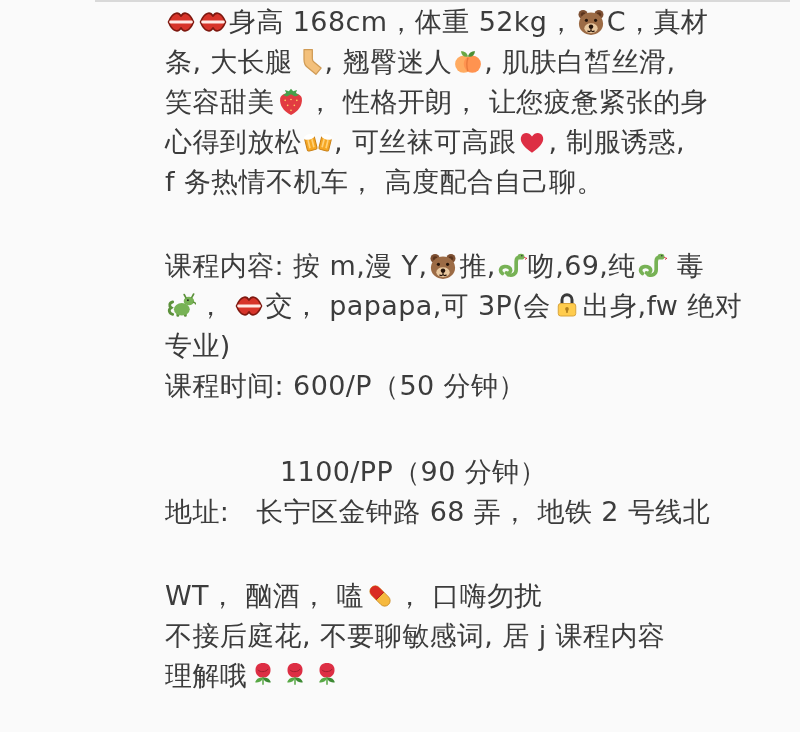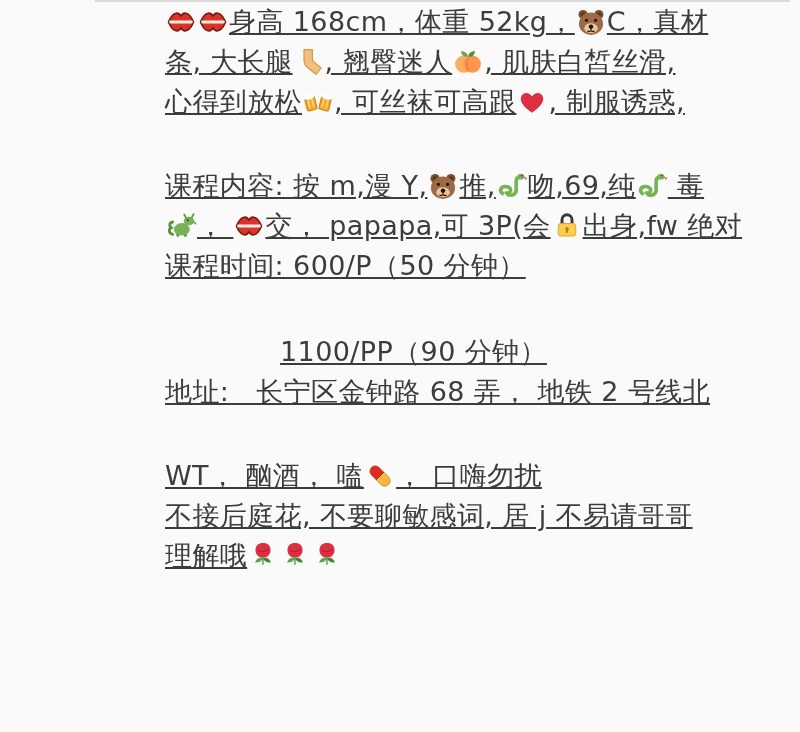--- a/index.html
+++ b/index.html
@@ -35,21 +35,21 @@
   .paragraph {
     margin: 0 0 44px 0;
   }
   .paragraph:last-child { margin-bottom: 16px; }
   .line {
     height: 40px;
     line-height: 40px;
     white-space: pre;
   }
   .line.indent { padding-left: 115px; margin-top: 46px; }
-  .seg { white-space: pre; text-decoration: underline; }
+  .seg { white-space: pre; }
   .emoji {
     display: inline-block;
     width: 30px;
     height: 30px;
     vertical-align: -6px;
     margin: 0 1px;
   }
   .emoji svg { width: 100%; height: 100%; display: block; }
 </style>
 </head>
@@ -78,36 +78,49 @@
           </svg></span><span class="seg">C，真材</span></div>
       <div class="line"><span class="seg">条, 大长腿</span><span class="emoji" title="🦵"><svg viewBox="0 0 36 36">
             <path d="M12 3 h10 v11 c0 2 .8 3.2 2.2 4.4 l8.3 6.9 -6.2 7.5 -9.5 -7.9 C13 22.5 12 19 12 15 Z" fill="#f3c07b" stroke="#d09b55" stroke-width="1.5" stroke-linejoin="round"></path>
           </svg></span><span class="seg">, 翘臀迷人</span><span class="emoji" title="🍑"><svg viewBox="0 0 36 36">
             <circle cx="12.8" cy="20.5" r="10.3" fill="#ffab61"></circle>
             <circle cx="23.2" cy="20.5" r="10.3" fill="#ff9350"></circle>
             <path d="M18 13 c-1.8 5 -1.8 11 0 16" stroke="#e9793c" stroke-width="1.6" fill="none"></path>
             <path d="M18 11.5 c-1 -4.5 -4 -6.5 -8.5 -6.5 1 5.5 4 7.5 8.5 6.5 z" fill="#69a744"></path>
             <path d="M18 11.5 c1 -4.5 4 -6.5 8.5 -6.5 -1 5.5 -4 7.5 -8.5 6.5 z" fill="#4d8f35"></path>
           </svg></span><span class="seg">, 肌肤白皙丝滑,</span></div>
+      <div class="line"><span class="seg">笑容甜美</span><span class="emoji" title="🍓"><svg viewBox="0 0 36 36">
+            <path d="M18 33.5 C9 29.5 4 21.5 5 13.8 C5.8 9.2 11 7 18 7 s12.2 2.2 13 6.8 C32 21.5 27 29.5 18 33.5 Z" fill="#e23b41"></path>
+            <path d="M18 2 l2.6 3 4.7 -1.4 -1.6 4 3.9 2 -4.7 1.7 -4.9 -2.6 -4.9 2.6 -4.7 -1.7 3.9 -2 -1.6 -4 4.7 1.4 z" fill="#46a04a"></path>
+            <g fill="#ffd766">
+              <circle cx="11" cy="16" r="1"></circle>
+              <circle cx="18" cy="15" r="1"></circle>
+              <circle cx="25" cy="16" r="1"></circle>
+              <circle cx="14" cy="22" r="1"></circle>
+              <circle cx="22" cy="22" r="1"></circle>
+              <circle cx="18" cy="28" r="1"></circle>
+            </g>
+          </svg></span><span class="seg">， 性格开朗， 让您疲惫紧张的身</span></div>
       <div class="line"><span class="seg">心得到放松</span><span class="emoji" title="🍻"><svg viewBox="0 0 36 36">
             <g transform="rotate(-14 10 22)">
               <rect x="4" y="12" width="12" height="16" rx="2" fill="#f6a723" stroke="#c77f16" stroke-width="1.2"></rect>
               <rect x="6.6" y="15" width="2" height="10" fill="#ffd27a"></rect>
               <rect x="11.4" y="15" width="2" height="10" fill="#ffd27a"></rect>
               <ellipse cx="10" cy="11.6" rx="6.6" ry="3.2" fill="#ffffff"></ellipse>
             </g>
             <g transform="rotate(14 26 22)">
               <rect x="20" y="12" width="12" height="16" rx="2" fill="#f6a723" stroke="#c77f16" stroke-width="1.2"></rect>
               <rect x="22.6" y="15" width="2" height="10" fill="#ffd27a"></rect>
               <rect x="27.4" y="15" width="2" height="10" fill="#ffd27a"></rect>
               <ellipse cx="26" cy="11.6" rx="6.6" ry="3.2" fill="#ffffff"></ellipse>
             </g>
           </svg></span><span class="seg">, 可丝袜可高跟</span><span class="emoji" title="❤️"><svg viewBox="0 0 36 36">
             <path d="M18 31 C6.5 23 2.5 16 5.5 10.5 C8 6 14.5 6 18 11.5 C21.5 6 28 6 30.5 10.5 C33.5 16 29.5 23 18 31 Z" fill="#dd2e44"></path>
           </svg></span><span class="seg">, 制服诱惑,</span></div>
+      <div class="line"><span class="seg">f 务热情不机车， 高度配合自己聊。</span></div>
     </div>
     <div class="paragraph">
       <div class="line"><span class="seg">课程内容: 按 m,漫 Y,</span><span class="emoji" title="🐻"><svg viewBox="0 0 36 36">
             <circle cx="8.5" cy="9" r="5.5" fill="#7d4f32"></circle>
             <circle cx="27.5" cy="9" r="5.5" fill="#7d4f32"></circle>
             <circle cx="8.5" cy="9" r="2.6" fill="#5a331c"></circle>
             <circle cx="27.5" cy="9" r="2.6" fill="#5a331c"></circle>
             <ellipse cx="18" cy="20" rx="14.5" ry="13.5" fill="#9c6b45"></ellipse>
             <ellipse cx="18" cy="25.5" rx="8" ry="6" fill="#e8c79e"></ellipse>
             <circle cx="12.5" cy="16" r="1.9" fill="#241309"></circle>
@@ -138,33 +151,34 @@
             <path d="M32.8 13.5 c1.8 .2 2.6 1 2.6 2" stroke="#5c913b" stroke-width="1.6" fill="none" stroke-linecap="round"></path>
           </svg></span><span class="seg">， </span><span class="emoji" title="👄"><svg viewBox="0 0 36 36">
             <path d="M18 11 C15 5.5 8 5.5 3 18 C8 30.5 15 30.5 18 25 C21 30.5 28 30.5 33 18 C28 5.5 21 5.5 18 11 Z" fill="#d7342a" stroke="#7e180f" stroke-width="2" stroke-linejoin="round"></path>
             <path d="M5.5 18 H30.5" stroke="#ffe9e4" stroke-width="3.4" stroke-linecap="round"></path>
           </svg></span><span class="seg">交， papapa,可 3P(会</span><span class="emoji" title="🔒"><svg viewBox="0 0 36 36">
             <path d="M12 16 V10.5 a6 6 0 0 1 12 0 V16" fill="none" stroke="#3a3a3a" stroke-width="3.6"></path>
             <rect x="7.5" y="15" width="21" height="15" rx="3" fill="#ffcc4d" stroke="#d9a43b" stroke-width="1.2"></rect>
             <circle cx="18" cy="21.5" r="2.2" fill="#b07f1e"></circle>
             <rect x="16.9" y="22.5" width="2.2" height="4" rx="1" fill="#b07f1e"></rect>
           </svg></span><span class="seg">出身,fw 绝对</span></div>
+      <div class="line"><span class="seg">专业)</span></div>
       <div class="line"><span class="seg">课程时间: 600/P（50 分钟）</span></div>
       <div class="line indent"><span class="seg">1100/PP（90 分钟）</span></div>
       <div class="line"><span class="seg">地址:   长宁区金钟路 68 弄， 地铁 2 号线北</span></div>
     </div>
     <div class="paragraph">
       <div class="line"><span class="seg">WT， 酗酒， 嗑</span><span class="emoji" title="💊"><svg viewBox="0 0 36 36">
             <g transform="rotate(-45 18 18)">
               <rect x="11.5" y="3.5" width="13" height="29" rx="6.5" fill="#f6b93e" stroke="#c98a24" stroke-width="1"></rect>
               <path d="M11.5 18 V10 a6.5 6.5 0 0 1 13 0 v8 z" fill="#d92c23"></path>
               <line x1="11.5" y1="18" x2="24.5" y2="18" stroke="#a81f18" stroke-width="1"></line>
             </g>
           </svg></span><span class="seg">， 口嗨勿扰</span></div>
-      <div class="line"><span class="seg">不接后庭花, 不要聊敏感词, 居 j 不易请哥哥</span></div>
+      <div class="line"><span class="seg">不接后庭花, 不要聊敏感词, 居 j 课程内容</span></div>
       <div class="line"><span class="seg">理解哦</span><span class="emoji" title="🌹"><svg viewBox="0 0 36 36">
             <path d="M18 2.5 c5.5 0 9 3.2 9 8.2 0 5.5 -3.8 9.3 -9 9.3 s-9 -3.8 -9 -9.3 c0 -5 3.5 -8.2 9 -8.2 z" fill="#dd2e44"></path>
             <path d="M11.8 10.5 c2.2 3.2 10.2 3.2 12.4 -1" stroke="#a31f30" stroke-width="1.2" fill="none"></path>
             <rect x="17.1" y="19" width="1.8" height="9.5" fill="#58a845"></rect>
             <path d="M18 20.5 c-1 4 -5 6 -9.5 5 2 -5 5.5 -6.2 9.5 -5 z" fill="#58a845"></path>
             <path d="M18 20.5 c1 4 5 6 9.5 5 -2 -5 -5.5 -6.2 -9.5 -5 z" fill="#3d8a33"></path>
           </svg></span><span class="emoji" title="🌹"><svg viewBox="0 0 36 36">
             <path d="M18 2.5 c5.5 0 9 3.2 9 8.2 0 5.5 -3.8 9.3 -9 9.3 s-9 -3.8 -9 -9.3 c0 -5 3.5 -8.2 9 -8.2 z" fill="#dd2e44"></path>
             <path d="M11.8 10.5 c2.2 3.2 10.2 3.2 12.4 -1" stroke="#a31f30" stroke-width="1.2" fill="none"></path>
             <rect x="17.1" y="19" width="1.8" height="9.5" fill="#58a845"></rect>

